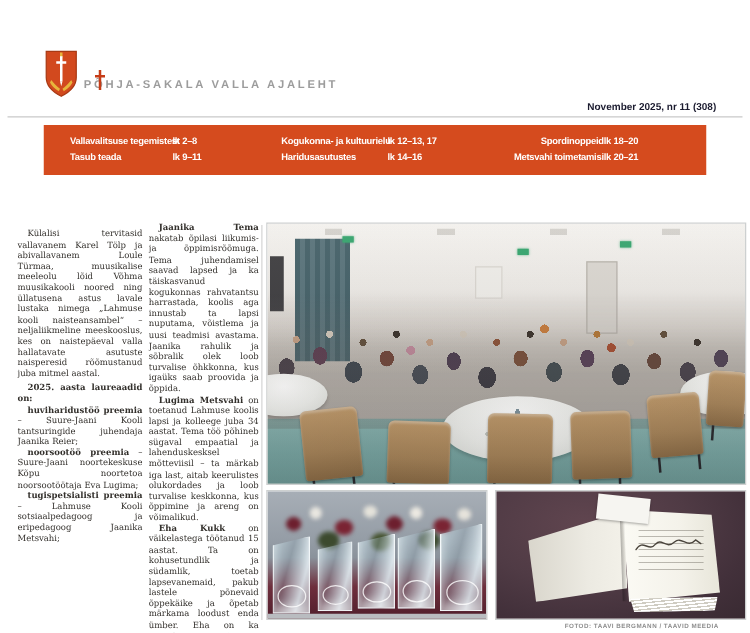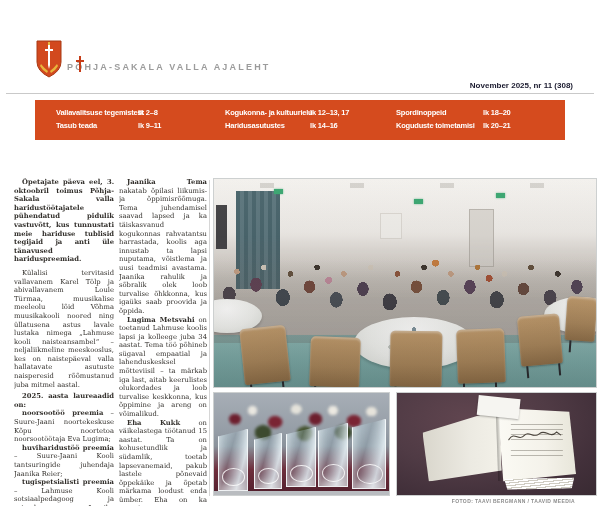--- a/index.html
+++ b/index.html
@@ -18,21 +18,21 @@
         text-shadow:1px 1px 0 #d2d2d2,2px 2px 0 #c6c6c6,3px 3px 0 #b9b9b9,4px 4px 0 #ababab;}
   .issue{position:absolute;right:27px;top:81px;font-size:8px;font-weight:700;color:#1b1b2f;}
   .head-rule{position:absolute;left:6px;right:6px;top:93px;height:1px;background:#c9c9c9;}
 
   
   .tocbar{position:absolute;left:35px;top:100px;width:530px;height:40px;background:#d54b1e;}
   .toc-group{position:absolute;top:8px;display:grid;grid-template-rows:auto auto;row-gap:4px;}
   .toc-row{display:grid;}
   .g1{left:21px;} .g1 .toc-row{grid-template-columns:82px auto;}
   .g2{left:190px;} .g2 .toc-row{grid-template-columns:85px auto;}
-  .g3{left:361px;} .g3 .toc-row{grid-template-columns:87px auto;}
+  .g3{left:361px;} .g3 .toc-row{grid-template-columns:87px auto;text-align:right;}
   .toc-label,.toc-pages{font-size:7.5px;font-weight:700;letter-spacing:-0.2px;color:#ffffff;white-space:nowrap;}
 
   
   .headline{position:absolute;left:8px;top:141px;width:586px;font-size:22px;font-weight:700;
             color:#181830;letter-spacing:-0.2px;white-space:nowrap;}
 
   
   .col{position:absolute;top:178px;height:328px;overflow:hidden;
        font-family:"DejaVu Serif",serif;font-size:6.8px;line-height:8.6px;
        color:#33302c;text-align:justify;}
@@ -205,33 +205,32 @@
         <span class="toc-label">Haridusasutustes</span>
         <span class="toc-pages">lk 14–16</span>
       </div>
     </div>
     <div class="toc-group g3">
       <div class="toc-row">
         <span class="toc-label">Spordinoppeid</span>
         <span class="toc-pages">lk 18–20</span>
       </div>
       <div class="toc-row">
-        <span class="toc-label">Koguduste toimetamisi</span>
+        <span class="toc-label">Metsvahi toimetamisi</span>
         <span class="toc-pages">lk 20–21</span>
       </div>
     </div>
   </nav>
 
 
   <section class="col col1">
-    <p><b>Õpetajate päeva eel, 3. oktoobril toimus Põhja-Sakala valla haridustöötajatele pühendatud pidulik vastuvõtt, kus tunnustati meie hariduse tublisid tegijaid ja anti üle tänavused hariduspreemiad.</b><span></span></p>
     <p class="sp"><b></b><span>Külalisi tervitasid vallavanem Karel Tölp ja abivallavanem Loule Türmaa, muusikalise meeleolu lõid Võhma muusikakooli noored ning üllatusena astus lavale lustaka nimega „Lahmuse kooli naisteansambel“ – neljaliikmeline meeskooslus, kes on naistepäeval valla hallatavate asutuste naisperesid rõõmustanud juba mitmel aastal.</span></p>
     <p class="sp2"><b>2025. aasta laureaadid on:</b><span></span></p>
+    <p><b>huviharidustöö preemia</b><span> – Suure-Jaani Kooli tantsuringide juhendaja Jaanika Reier;</span></p>
     <p><b>noorsootöö preemia</b><span> – Suure-Jaani noortekeskuse Kõpu noortetoa noorsootöötaja Eva Lugima;</span></p>
-    <p><b>huviharidustöö preemia</b><span> – Suure-Jaani Kooli tantsuringide juhendaja Jaanika Reier;</span></p>
     <p><b>tugispetsialisti preemia</b><span> – Lahmuse Kooli sotsiaalpedagoog ja eripedagoog Jaanika Metsvahi;</span></p>
 
   </section>
 
   <section class="col col2">
     <p><b>Jaanika Tema</b><span> nakatab õpilasi liikumis- ja õppimisrõõmuga. Tema juhendamisel saavad lapsed ja ka täiskasvanud kogukonnas rahvatantsu harrastada, koolis aga innustab ta lapsi nuputama, võistlema ja uusi teadmisi avastama. Jaanika rahulik ja sõbralik olek loob turvalise õhkkonna, kus igaüks saab proovida ja õppida.</span></p>
     <p><b>Lugima Metsvahi</b><span> on toetanud Lahmuse koolis lapsi ja kolleege juba 34 aastat. Tema töö põhineb sügaval empaatial ja lahenduskesksel mõtteviisil – ta märkab iga last, aitab keerulistes olukordades ja loob turvalise keskkonna, kus õppimine ja areng on võimalikud.</span></p>
     <p><b>Eha Kukk</b><span> on väikelastega töötanud 15 aastat. Ta on kohusetundlik ja südamlik, toetab lapsevanemaid, pakub lastele põnevaid õppekäike ja õpetab märkama loodust enda ümber. Eha on ka uuenduste tooja – näiteks on ta toonud lasteaeda Toidukooli projekti ning osaleb aktiivselt maakondlikel koolitustel ja aine-</span></p>
   </section>
 

